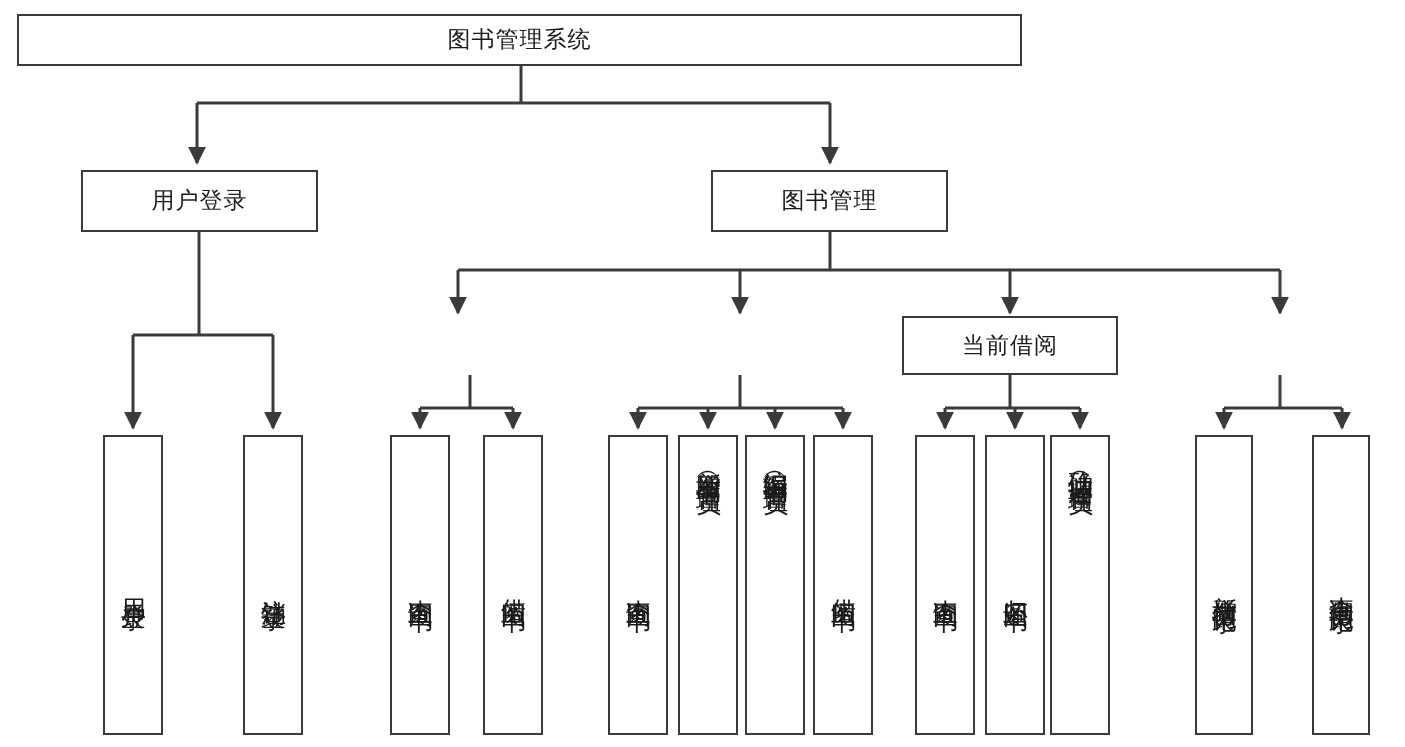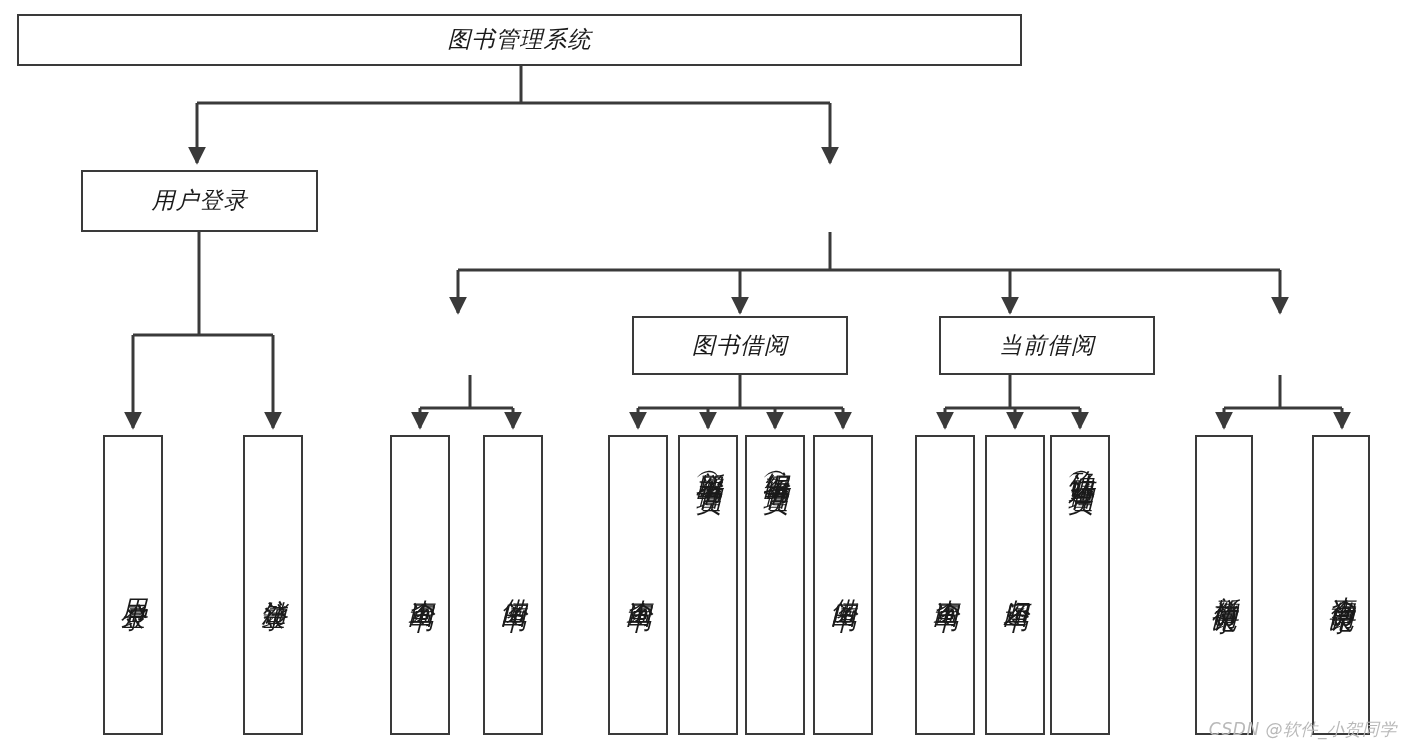--- a/index.html
+++ b/index.html
@@ -9,21 +9,20 @@
   }
   body {
     font-family: "DejaVu Sans", "Liberation Sans", sans-serif;
   }
   #diagram-root {
     position: relative;
     width: 1405px;
     height: 747px;
     background: #ffffff;
     overflow: hidden;
-    font-style: italic;
   }
   #diagram-svg {
     position: absolute;
     left: 0;
     top: 0;
     width: 1405px;
     height: 747px;
   }
   .node-box {
     position: absolute;
@@ -127,25 +126,25 @@
     </g>
   </svg>
 
   <div class="node-box node-horizontal" style="left:17px; top:14px; width:1005px; height:52px;">
     <span class="node-label">图书管理系统</span>
   </div>
 
   <div class="node-box node-horizontal" style="left:81px; top:170px; width:237px; height:62px;">
     <span class="node-label">用户登录</span>
   </div>
+  <div class="node-box node-horizontal" style="left:711px; top:170px; width:237px; height:62px;">
+    <span class="node-label">图书管理</span>
+  </div>
 
-  <div class="node-box node-horizontal" style="left:632px; top:316px; width:216px; height:59px;">
-    <span class="node-label">图书借阅</span>
-  </div>
-  <div class="node-box node-horizontal" style="left:902px; top:316px; width:216px; height:59px;margin-left:37px;">
+  <div class="node-box node-horizontal" style="left:902px; top:316px; width:216px; height:59px;">
     <span class="node-label">当前借阅</span>
   </div>
 
   <div class="node-box node-vertical centered" style="left:103px; top:435px; width:60px; height:300px;">
     <span class="node-label">用户登录</span>
   </div>
   <div class="node-box node-vertical centered" style="left:243px; top:435px; width:60px; height:300px;">
     <span class="node-label">注销登录</span>
   </div>
 
@@ -179,15 +178,14 @@
     <span class="node-label">确认归还（管理员）</span>
   </div>
 
   <div class="node-box node-vertical centered" style="left:1195px; top:435px; width:58px; height:300px;">
     <span class="node-label">新增借阅记录</span>
   </div>
   <div class="node-box node-vertical centered" style="left:1312px; top:435px; width:58px; height:300px;">
     <span class="node-label">查询借阅记录</span>
   </div>
 
-  <div id="watermark">CSDN @软件_小贺同学</div>
 
 </div>
 
 </body></html>

